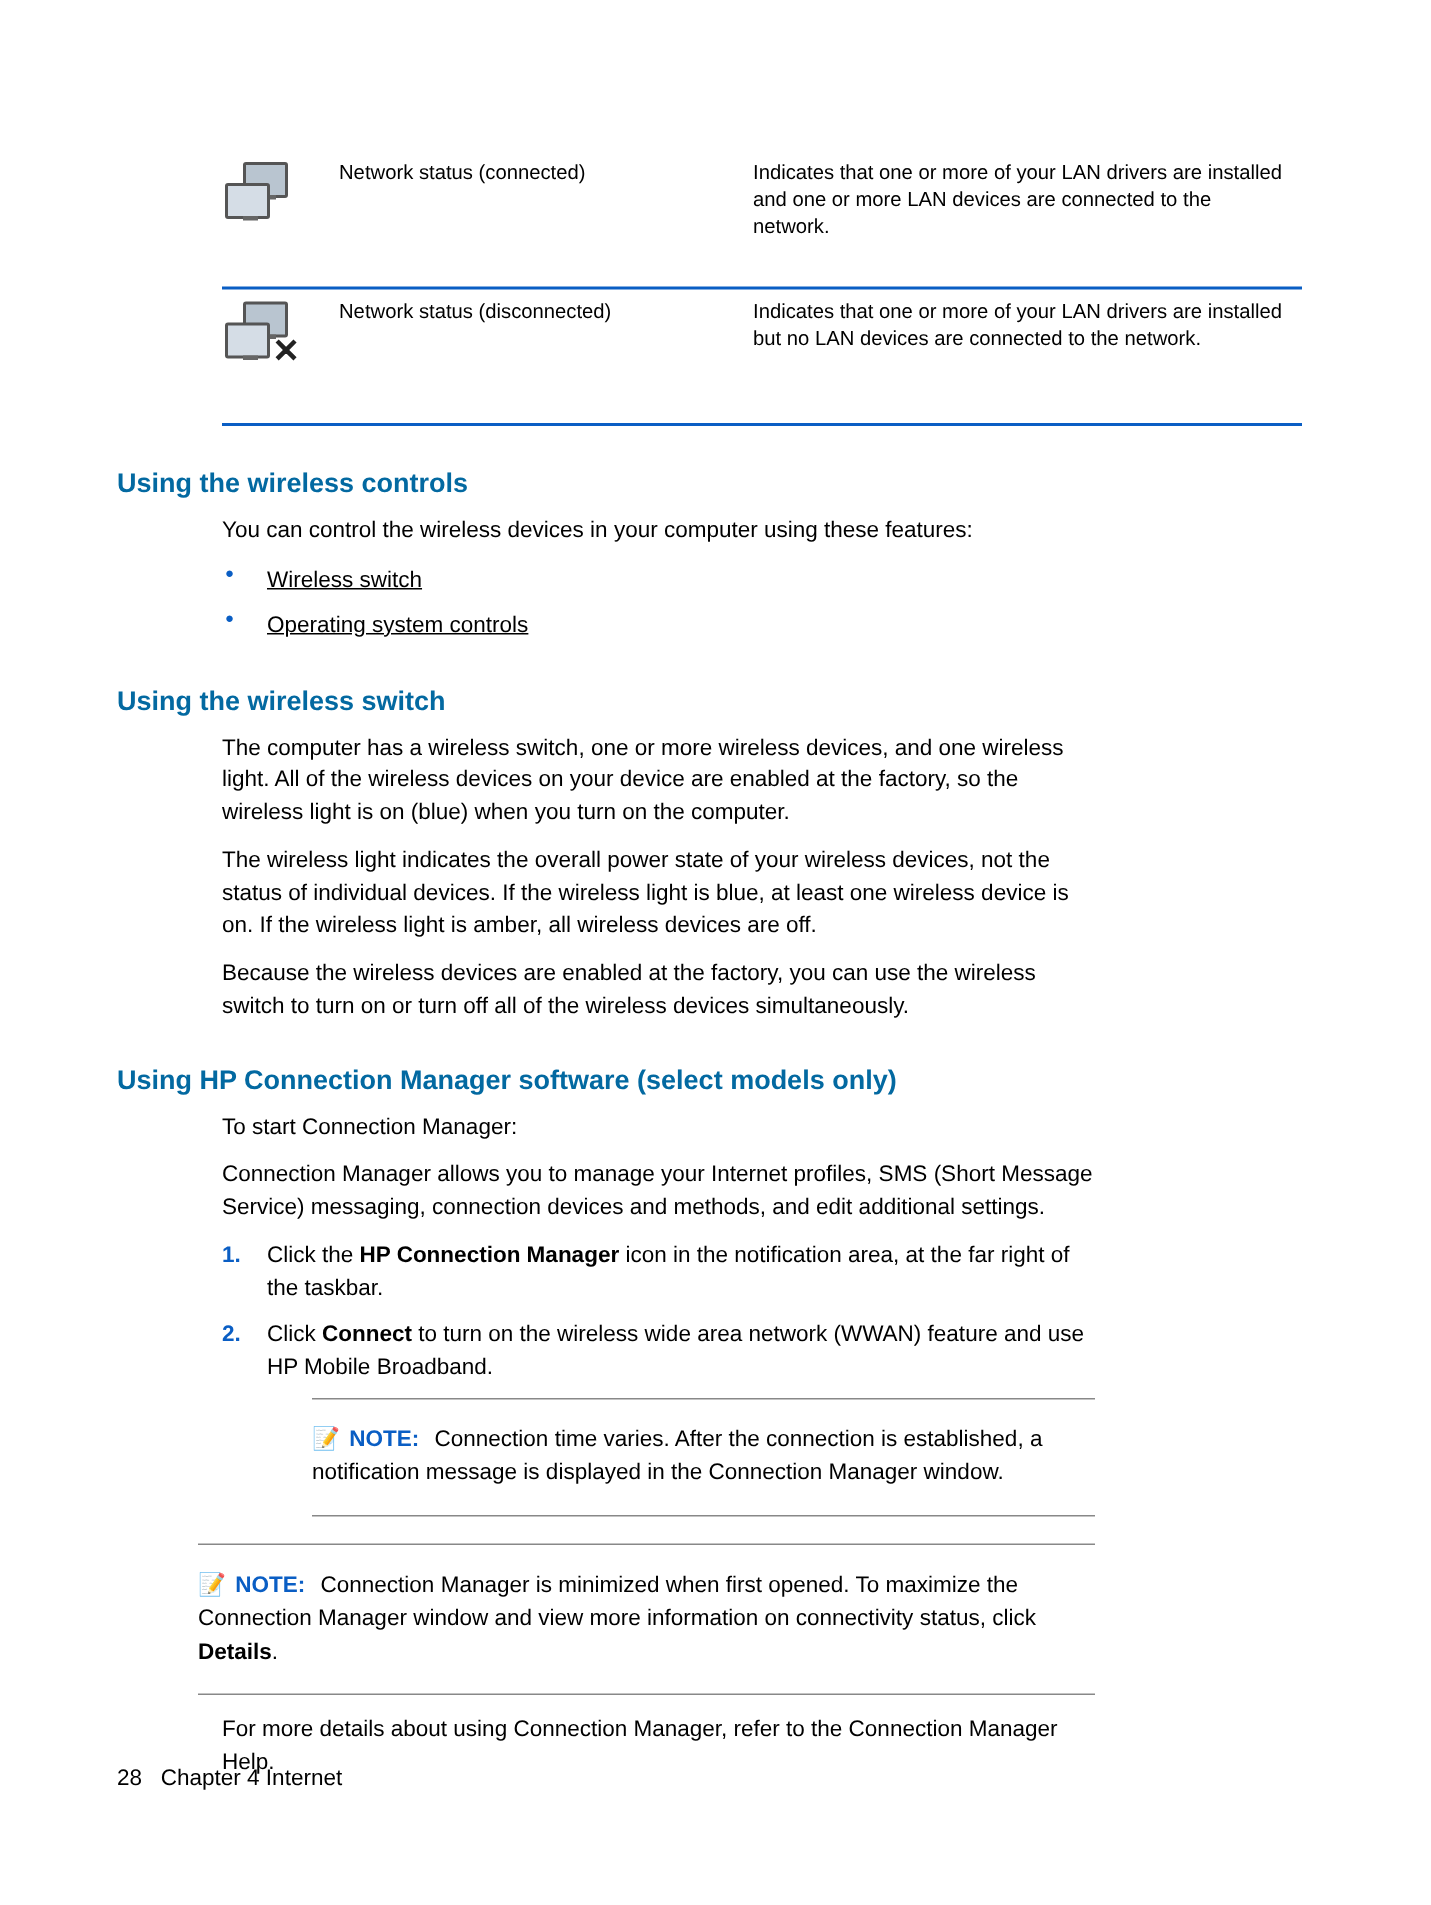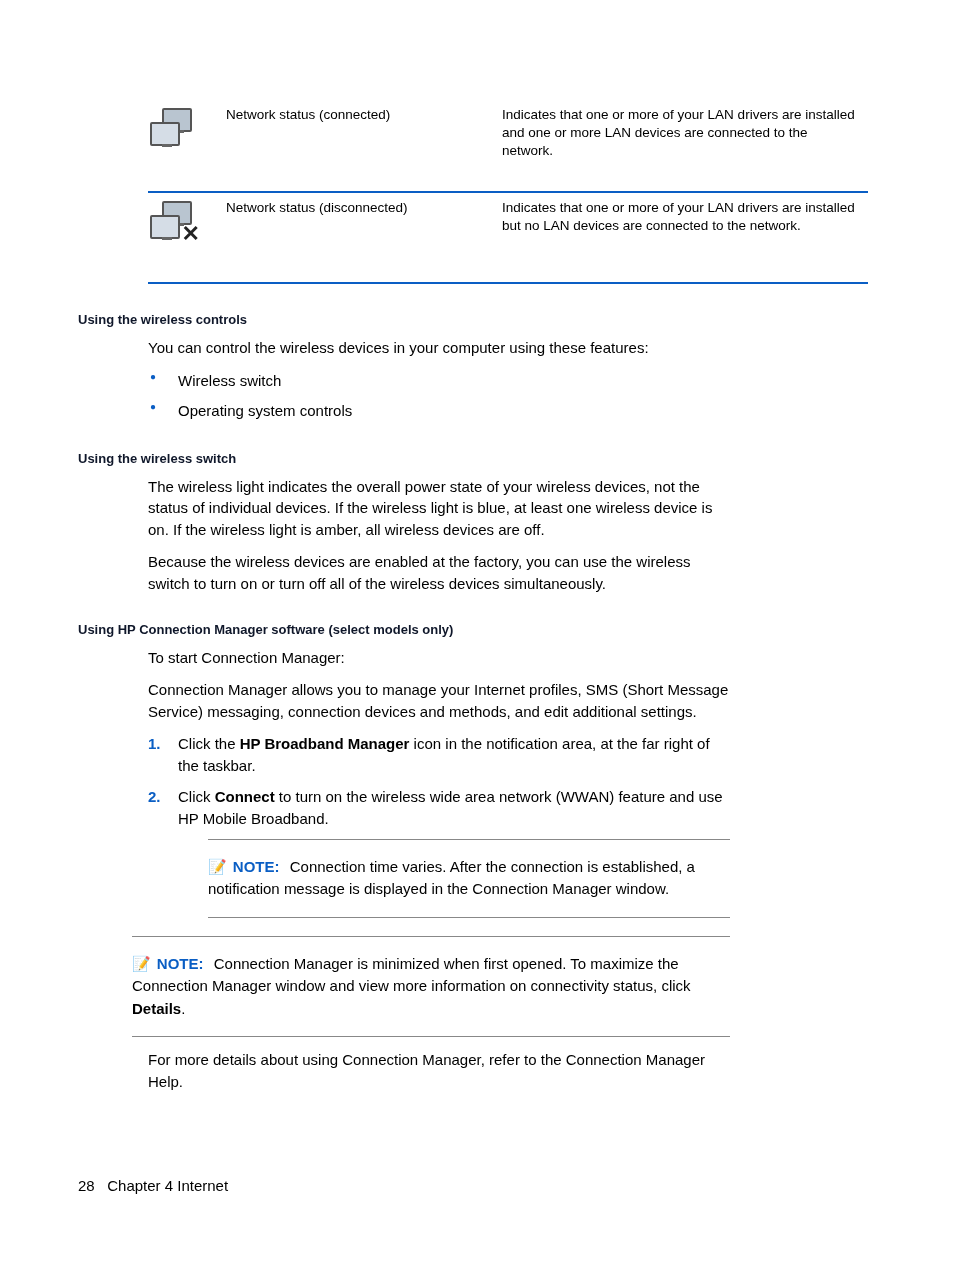--- a/index.html
+++ b/index.html
@@ -57,33 +57,34 @@
   }
   .net-icon .x-mark {
     position: absolute;
     right: -4px;
     bottom: -2px;
     font-size: 22px;
     color: #222;
     font-weight: bold;
   }
   h2 {
-    color: #0f172a;
-    font-size: 13px;
+    color: #0369a1;
+    font-size: 18px;
     font-weight: bold;
     margin: 28px 0 10px -70px;
   }
   p {
     margin: 10px 0;
     line-height: 1.45;
   }
   ul.bullets {
     list-style: none;
     padding: 0;
     margin: 10px 0 10px 0;
+    text-decoration: underline;
   }
   ul.bullets li {
     position: relative;
     padding-left: 30px;
     margin: 6px 0;
     line-height: 1.6;
   }
   ul.bullets li::before {
     content: "●";
     color: #0a5ec4;
@@ -186,30 +187,31 @@
   <div class="content">
 
     <h2>Using the wireless controls</h2>
     <p>You can control the wireless devices in your computer using these features:</p>
     <ul class="bullets">
       <li>Wireless switch</li>
       <li>Operating system controls</li>
     </ul>
 
     <h2>Using the wireless switch</h2>
+    <p>The computer has a wireless switch, one or more wireless devices, and one wireless light. All of the wireless devices on your device are enabled at the factory, so the wireless light is on (blue) when you turn on the computer.</p>
     <p>The wireless light indicates the overall power state of your wireless devices, not the status of individual devices. If the wireless light is blue, at least one wireless device is on. If the wireless light is amber, all wireless devices are off.</p>
     <p>Because the wireless devices are enabled at the factory, you can use the wireless switch to turn on or turn off all of the wireless devices simultaneously.</p>
 
     <h2>Using HP Connection Manager software (select models only)</h2>
     <p>To start Connection Manager:</p>
     <p>Connection Manager allows you to manage your Internet profiles, SMS (Short Message Service) messaging, connection devices and methods, and edit additional settings.</p>
 
     <ol class="steps">
       <li>
-        <span>Click the </span><span class="bold">HP Broadband Manager</span><span> icon in the notification area, at the far right of the taskbar.</span>
+        <span>Click the </span><span class="bold">HP Connection Manager</span><span> icon in the notification area, at the far right of the taskbar.</span>
       </li>
       <li>
         <span>Click </span><span class="bold">Connect</span><span> to turn on the wireless wide area network (WWAN) feature and use HP Mobile Broadband.</span>
 
         <div class="note-box note-inner">
           <span class="note-icon">📝</span>
           <span class="note-label">NOTE:</span>
           <span>Connection time varies. After the connection is established, a notification message is displayed in the Connection Manager window.</span>
         </div>
       </li>

